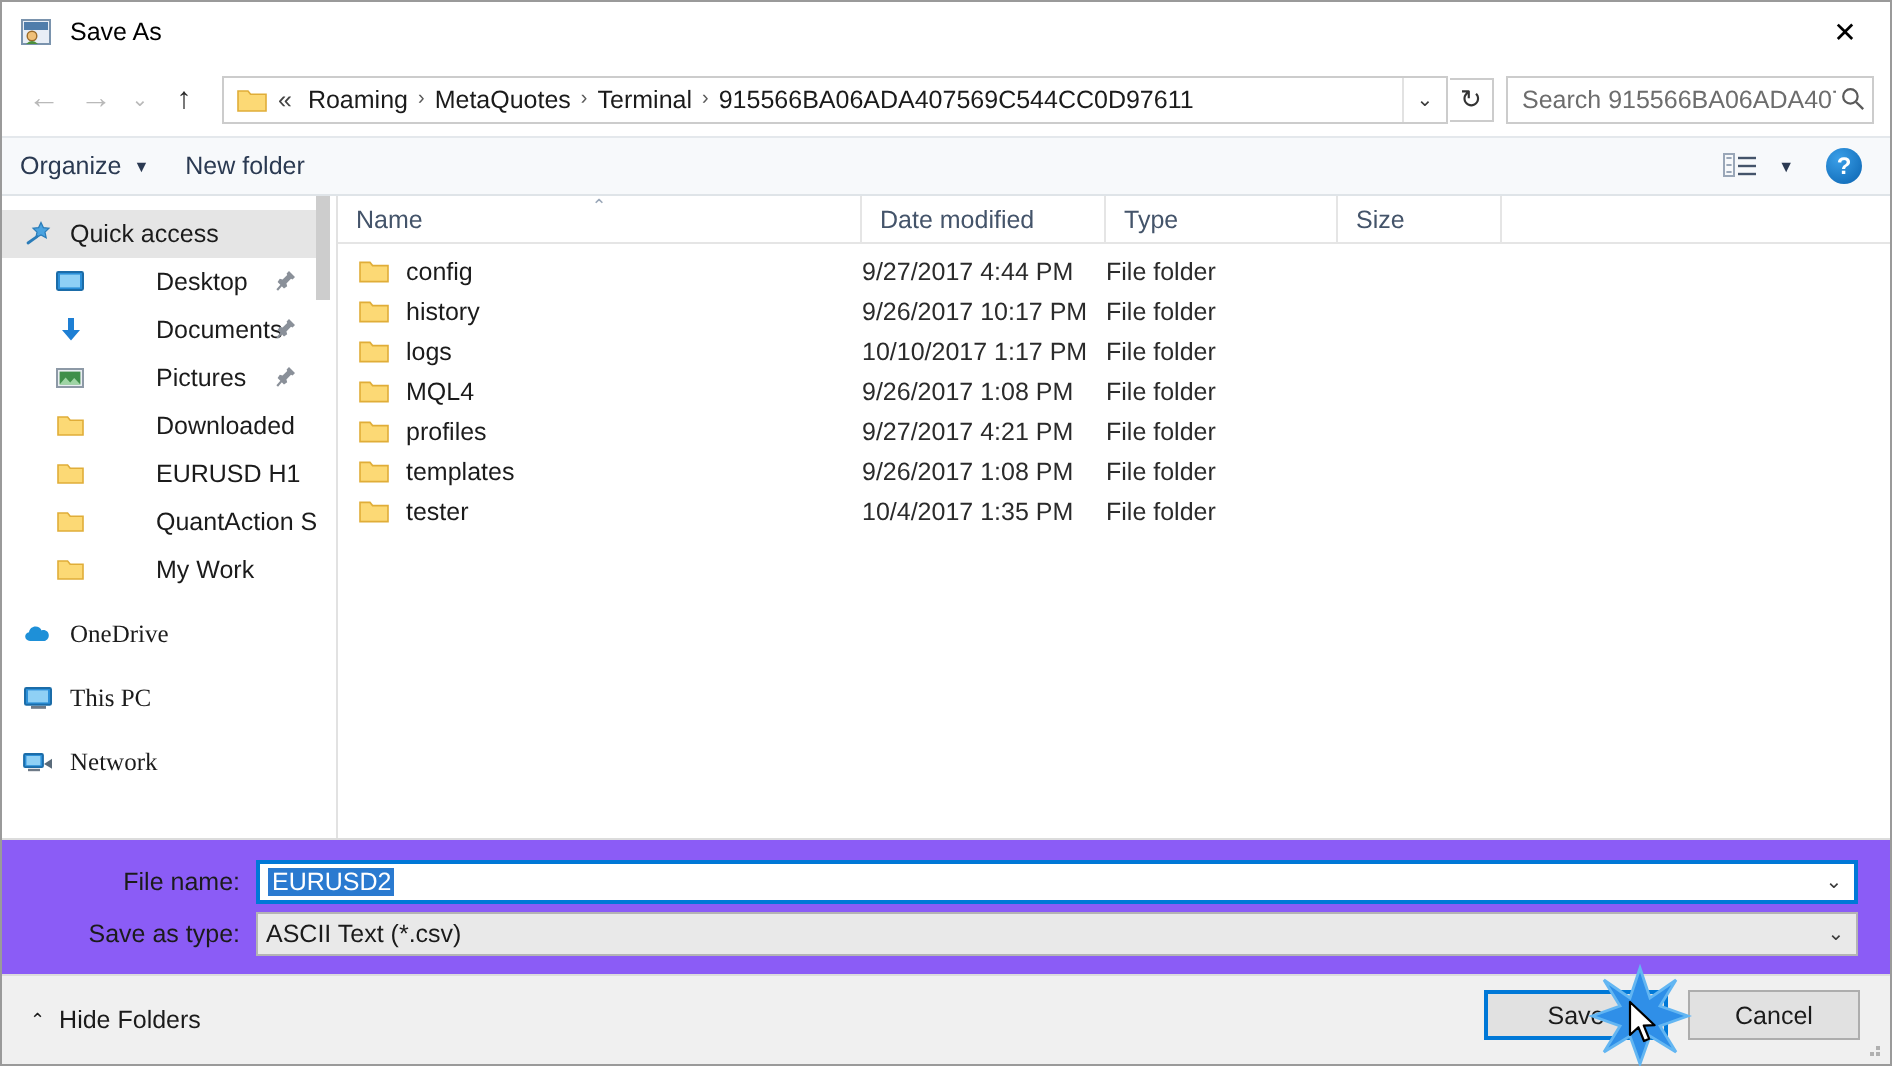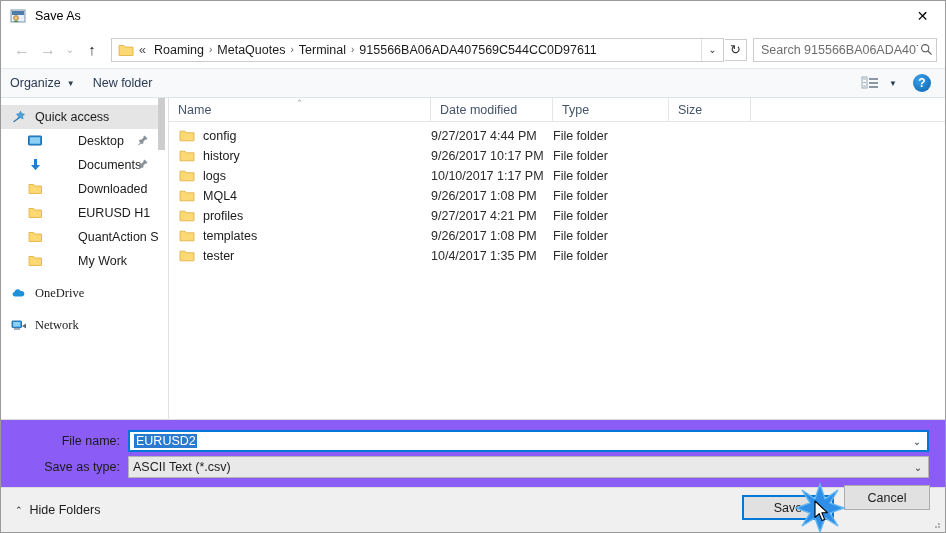--- a/index.html
+++ b/index.html
@@ -198,21 +198,21 @@
   }
   .hf-caret { font-size: 9px; margin-right: 7px; color: #1b1b1b; }
   .btn {
     position: absolute; height: 25px;
     display: flex; align-items: center; justify-content: center;
     font-size: 12.5px; color: #1b1b1b;
     background: #e1e1e1; border: 1px solid #adadad; cursor: default;
   }
   .btn.primary { border: 2px solid #0078d7; background: #e1e1e1; }
   .btn-save { left: 741px; top: 494px; width: 92px; }
-  .btn-cancel { left: 843px; top: 484px; width: 86px; }
+  .btn-cancel { left: 843px; top: 494px; width: 86px; }
   .grip {
     position: absolute; right: 3px; bottom: 2px; width: 12px; height: 12px;
   }
 
   
   .starburst { position: absolute; left: 793px; top: 481px; width: 52px; height: 52px; pointer-events: none; }
   .cursor { position: absolute; left: 813px; top: 499px; width: 16px; height: 24px; pointer-events: none; }
 </style>
 </head>
 <body>
@@ -330,20 +330,36 @@
         </span>
         <span>Documents</span>
         <span class="pin">
           <svg width="12" height="13" viewBox="0 0 12 13">
             <path d="M7.5 1.5l3 3-1.2 1.2-.8-.3-2.3 2.3.4 1.4L5 10.2 1.8 7l1.1-1.6 1.4.4 2.3-2.3-.3-.8z" fill="#8a9099"></path>
             <line x1="4.4" y1="7.8" x2="1.6" y2="11" stroke="#8a9099" stroke-width="1.1"></line>
           </svg>
         </span>
       </div>
 
+      <div class="sb-item indent">
+        <span class="sb-ico">
+          <svg width="17" height="16" viewBox="0 0 17 16">
+            <rect x="1.5" y="3.5" width="13" height="9" fill="#e9eef2" stroke="#8d99a6" stroke-width="1"></rect>
+            <rect x="2.8" y="4.8" width="10.4" height="6.4" fill="#3f8f4a"></rect>
+            <path d="M2.8 11.2l3-3.4 2.3 2.4 2-2.2 3.1 3.2z" fill="#9ed5a4"></path>
+          </svg>
+        </span>
+        <span>Pictures</span>
+        <span class="pin">
+          <svg width="12" height="13" viewBox="0 0 12 13">
+            <path d="M7.5 1.5l3 3-1.2 1.2-.8-.3-2.3 2.3.4 1.4L5 10.2 1.8 7l1.1-1.6 1.4.4 2.3-2.3-.3-.8z" fill="#8a9099"></path>
+            <line x1="4.4" y1="7.8" x2="1.6" y2="11" stroke="#8a9099" stroke-width="1.1"></line>
+          </svg>
+        </span>
+      </div>
 
       <div class="sb-item indent">
         <span class="sb-ico">
           <svg width="17" height="16" viewBox="0 0 17 16">
             <path d="M2 3.5h4.8l1.3 1.6H14.5V12.5H2z" fill="#fcd975" stroke="#e0ad38" stroke-width="0.8"></path>
           </svg>
         </span>
         <span>Downloaded</span>
       </div>
 
@@ -376,20 +392,30 @@
 
       <div class="sb-item root">
         <span class="sb-ico">
           <svg width="17" height="16" viewBox="0 0 17 16">
             <path d="M4 11.5c-1.4 0-2.4-1-2.4-2.2 0-1.1.8-2 1.9-2.2.2-1.6 1.6-2.8 3.3-2.8 1.3 0 2.5.8 3 1.9.3-.1.6-.2.9-.2 1.5 0 2.7 1.2 2.7 2.7s-1.2 2.8-2.7 2.8z" fill="#1e90d8"></path>
           </svg>
         </span>
         <span>OneDrive</span>
       </div>
 
+      <div class="sb-item root">
+        <span class="sb-ico">
+          <svg width="17" height="16" viewBox="0 0 17 16">
+            <rect x="1.5" y="3" width="13" height="8.4" rx="0.7" fill="#2b8fd8" stroke="#1b6ca8" stroke-width="1"></rect>
+            <rect x="3" y="4.2" width="10" height="6" fill="#8fd0f5"></rect>
+            <rect x="4.5" y="12" width="7.5" height="1.4" fill="#6e7a87"></rect>
+          </svg>
+        </span>
+        <span>This PC</span>
+      </div>
 
       <div class="sb-item root">
         <span class="sb-ico">
           <svg width="17" height="16" viewBox="0 0 17 16">
             <rect x="1" y="4" width="9.5" height="6.6" rx="0.6" fill="#2b8fd8" stroke="#1b6ca8" stroke-width="0.9"></rect>
             <rect x="2.2" y="5" width="7" height="4.6" fill="#8fd0f5"></rect>
             <path d="M11 9l4 -2.6v5z" fill="#5a6b7a"></path>
             <rect x="3" y="11.4" width="6" height="1.2" fill="#6e7a87"></rect>
           </svg>
         </span>

